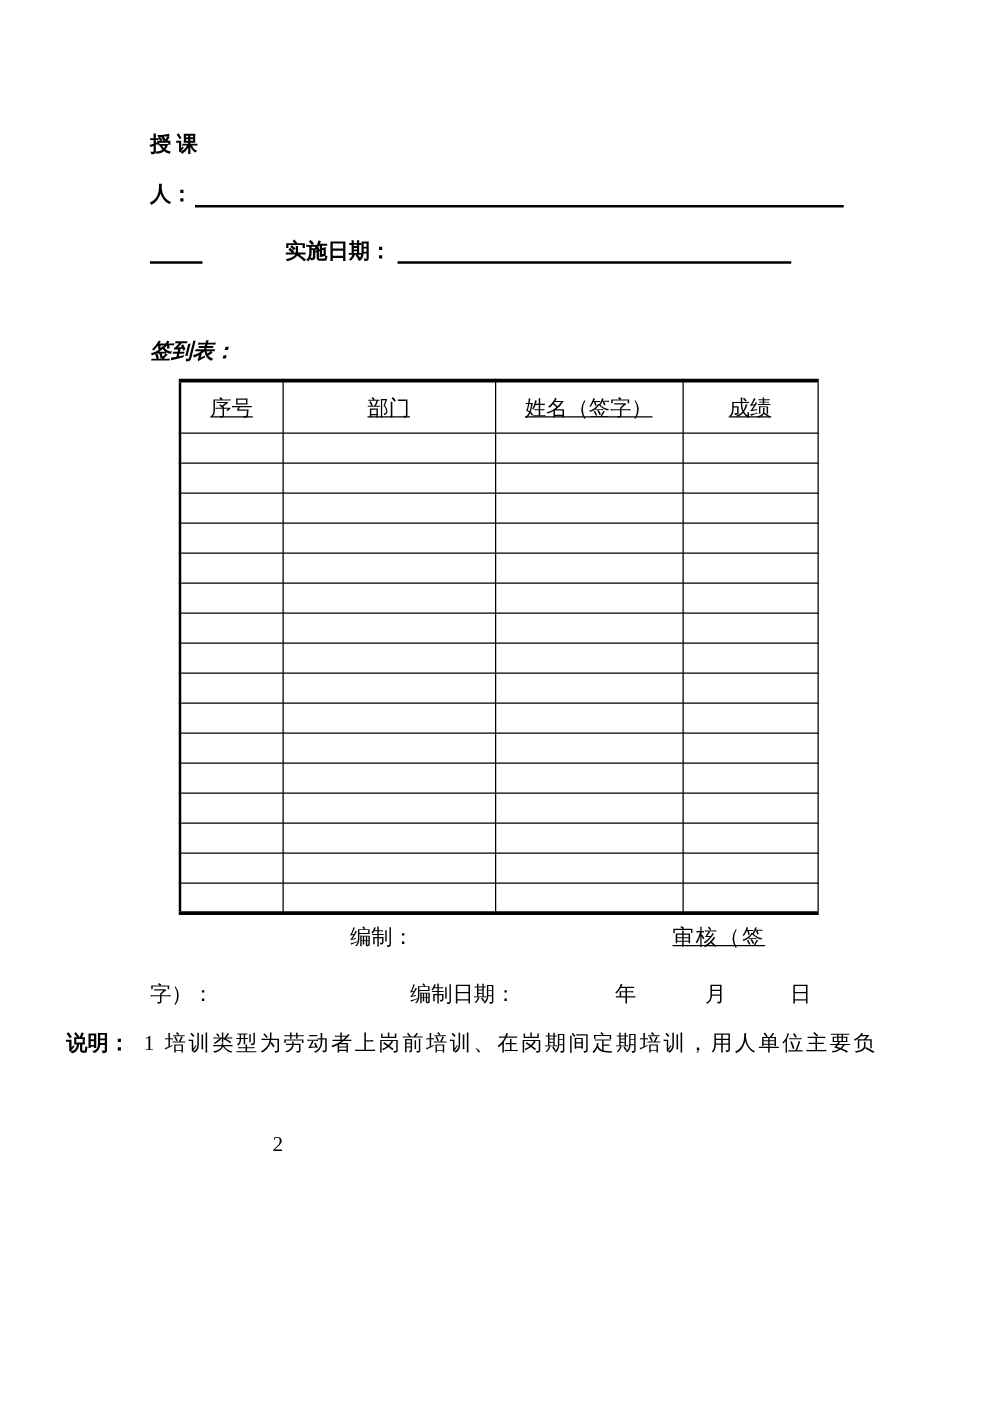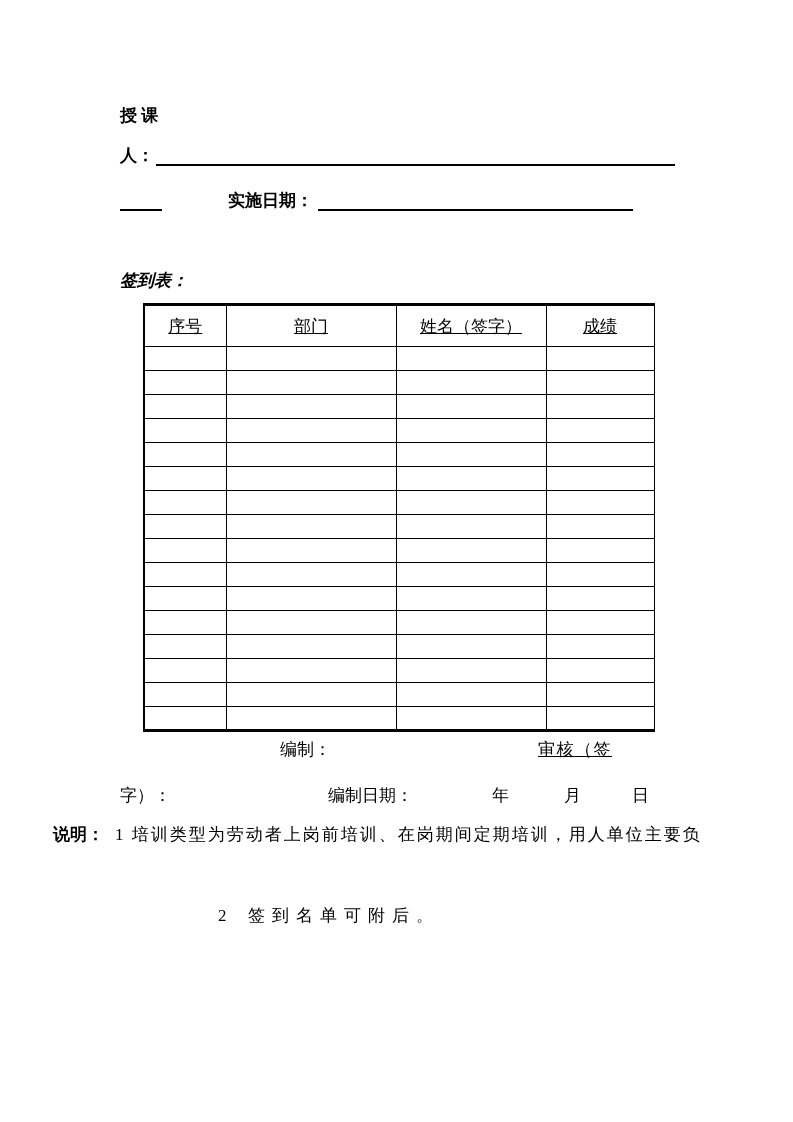--- a/index.html
+++ b/index.html
@@ -185,15 +185,14 @@
 
   <div class="abs" style="left:120px; top:786px;">字）：</div>
   <div class="abs" style="left:328px; top:786px;">编制日期：</div>
   <div class="abs" style="left:492px; top:786px;">年</div>
   <div class="abs" style="left:564px; top:786px;">月</div>
   <div class="abs" style="left:632px; top:786px;">日</div>
 
   <div class="abs bold" style="left:53px; top:825px;">说明：</div>
   <div class="abs" style="left:115px; top:825px; letter-spacing:2px;">1 培训类型为劳动者上岗前培训、在岗期间定期培训，用人单位主要负</div>
   <div class="abs" style="left:218px; top:906px;">2</div>
-  <div class="abs" style="left:248px; top:906px; letter-spacing:7px;">签到名单可附后。</div>
 
 </div>
 
 </body></html>

